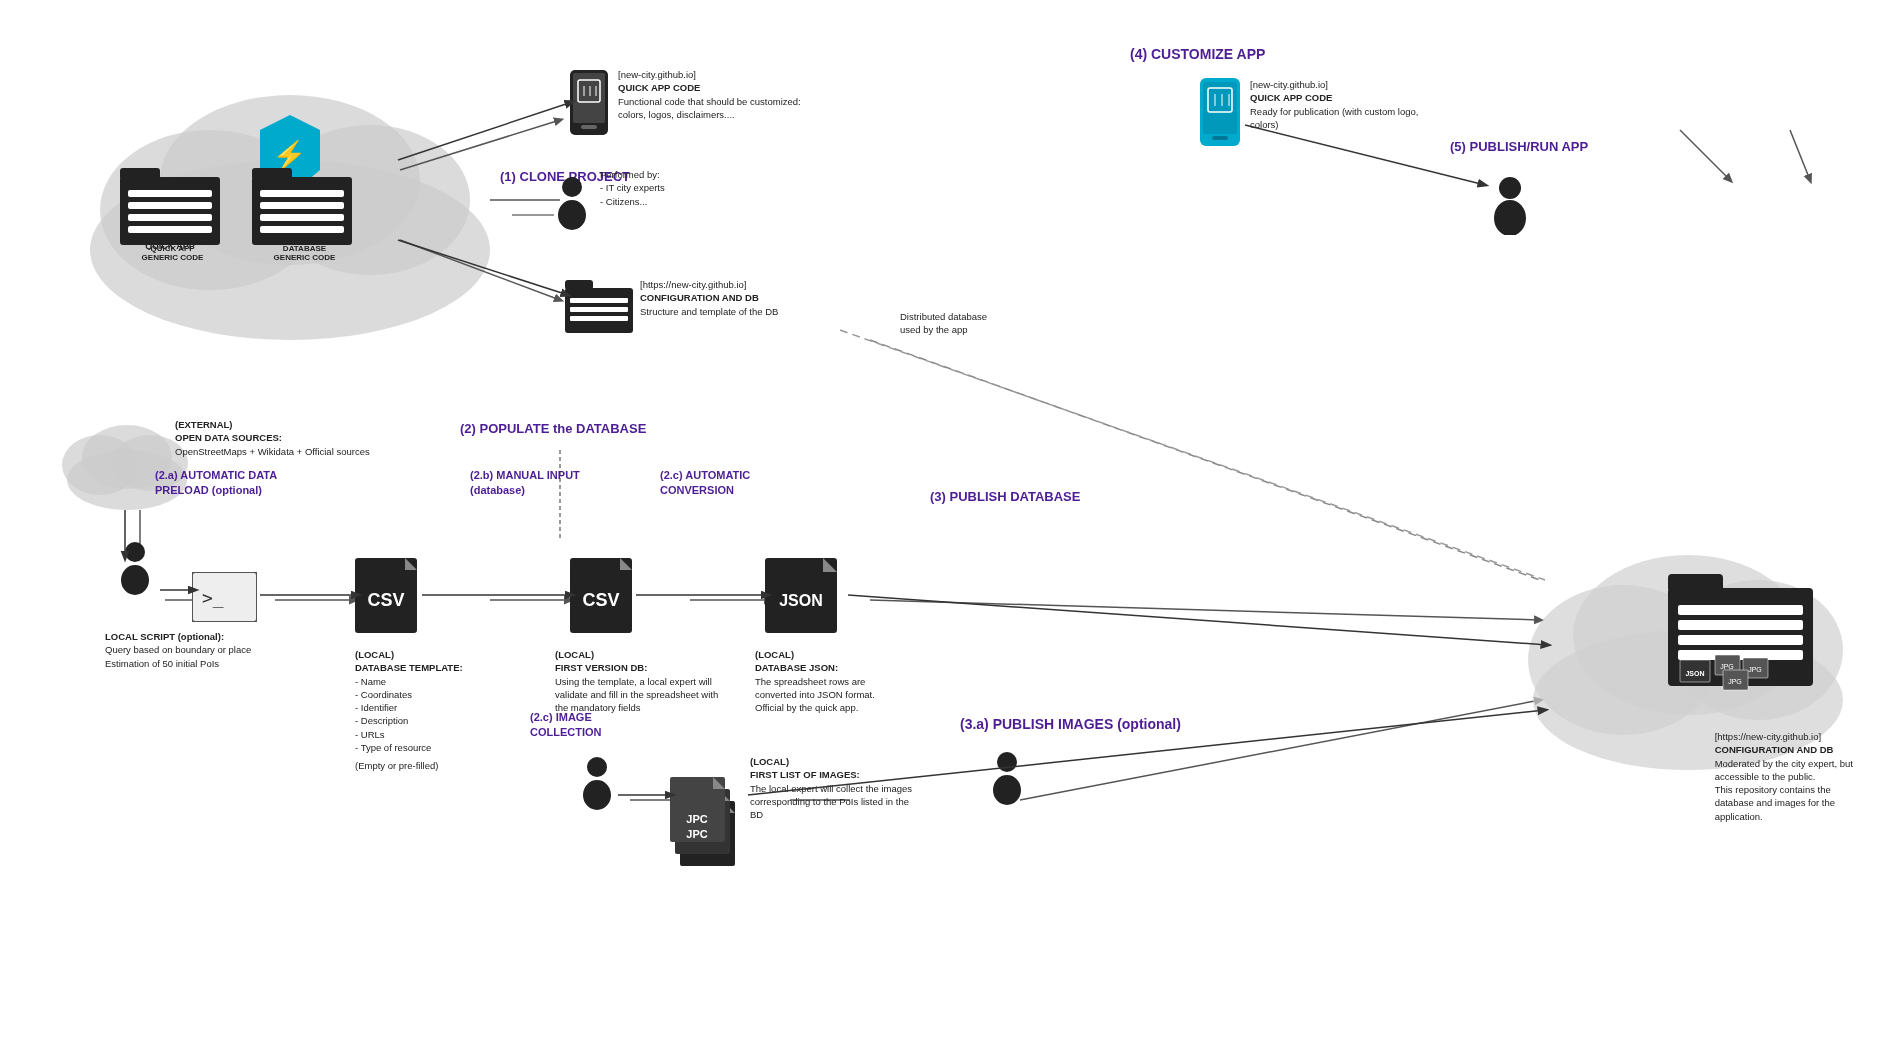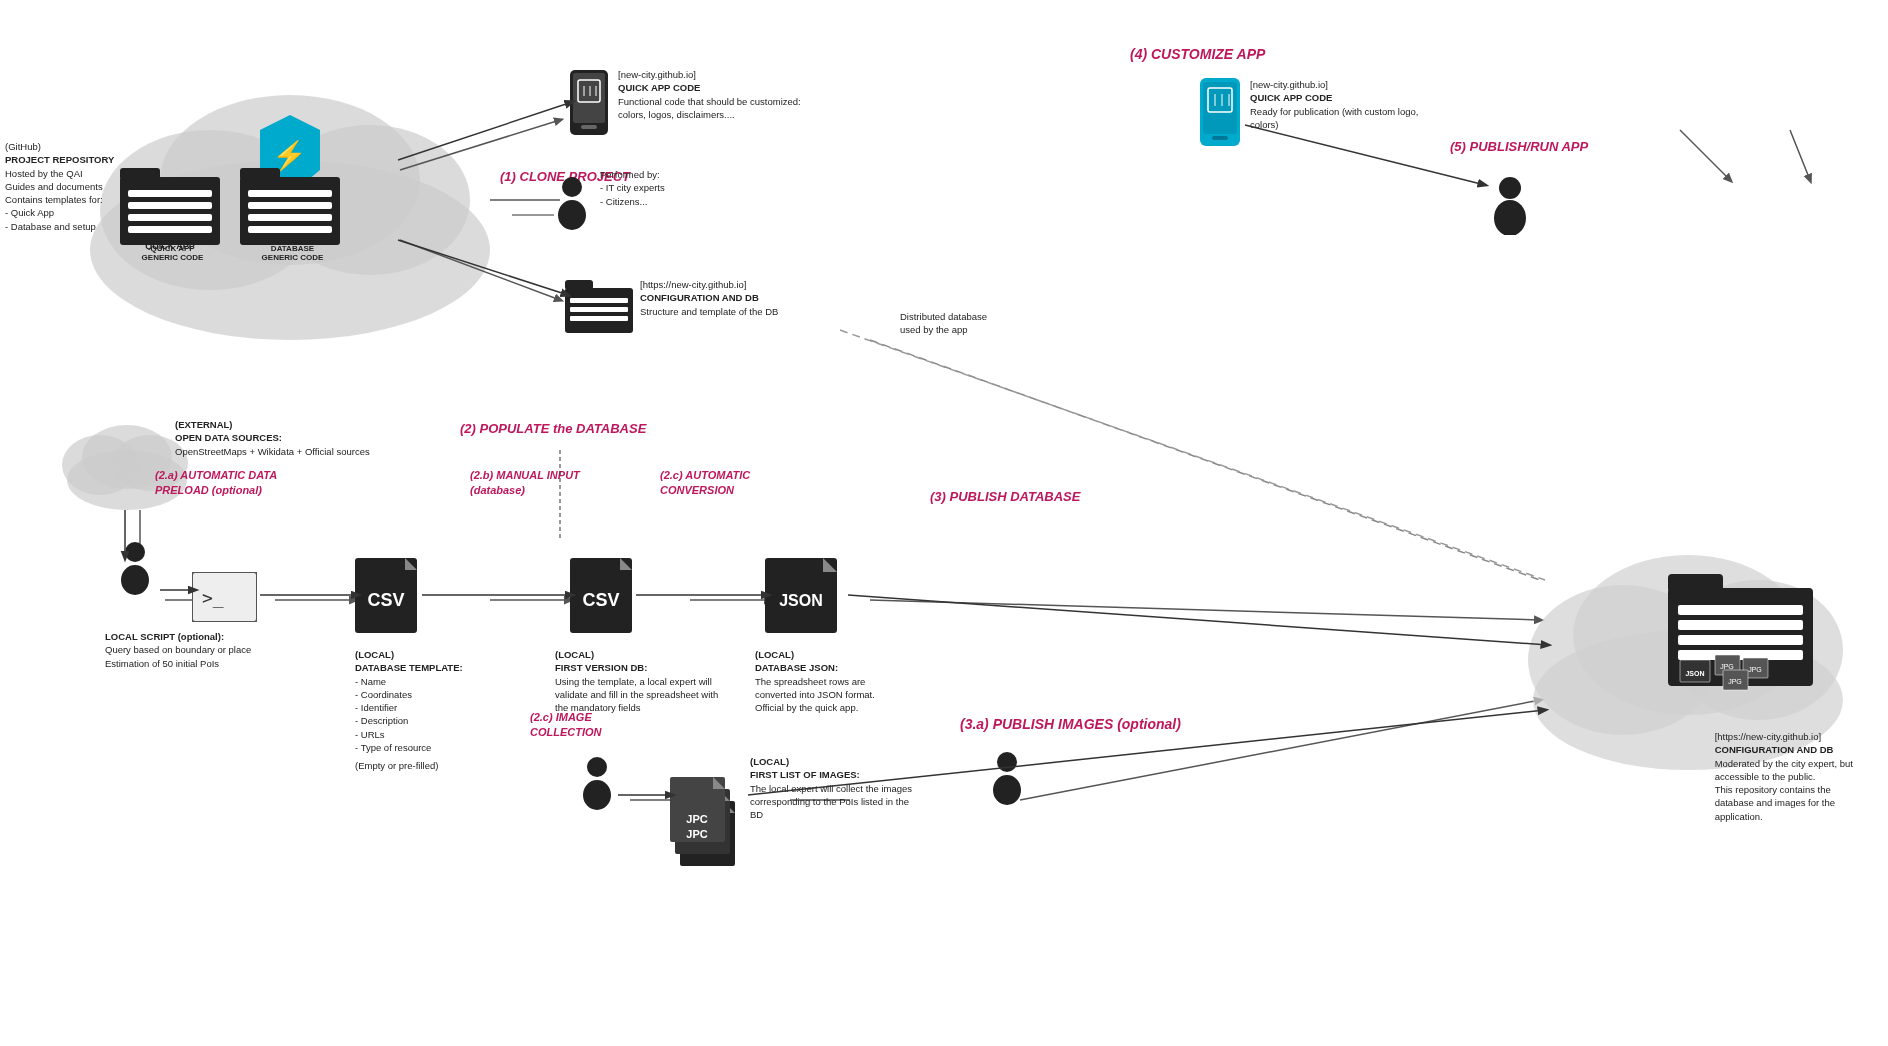--- a/index.html
+++ b/index.html
@@ -24,21 +24,21 @@
     svg.cloud-svg {
       position: absolute;
     }
 
     
     .text-block {
       position: absolute;
       line-height: 1.4;
     }
 
-    .cyan { color: #be185d; font-weight: bold; font-style: italic; }
+    .cyan { color: #4c1d95; font-weight: bold; }
     .bold { font-weight: bold; }
     .smaller { font-size: 9.5px; }
 
     
     .arrow-svg {
       position: absolute;
       pointer-events: none;
       overflow: visible;
     }
   </style>
@@ -68,42 +68,33 @@
       <rect x="8" y="37" width="84" height="7" rx="2" fill="#fff"></rect>
       <rect x="8" y="49" width="84" height="7" rx="2" fill="#fff"></rect>
       <rect x="8" y="61" width="84" height="7" rx="2" fill="#fff"></rect>
 
       <text x="50" y="84" text-anchor="middle" font-size="9" font-weight="bold" fill="#222">QUICK APP</text>
     </svg>
     <div style="text-align:center;font-size:8px;font-weight:bold;margin-top:-8px;">QUICK APP</div>
     <div style="text-align:center;font-size:8px;font-weight:bold;">GENERIC CODE</div>
   </div>
 
-  <div style="position:absolute;top:165px;left:240px;">
+  <div style="position:absolute;top:165px;left:252px;">
     <svg width="105" height="85">
       <rect x="0" y="12" width="100" height="68" rx="3" fill="#222"></rect>
       <rect x="0" y="3" width="40" height="12" rx="3" fill="#222"></rect>
       <rect x="8" y="25" width="84" height="7" rx="2" fill="#fff"></rect>
       <rect x="8" y="37" width="84" height="7" rx="2" fill="#fff"></rect>
       <rect x="8" y="49" width="84" height="7" rx="2" fill="#fff"></rect>
       <rect x="8" y="61" width="84" height="7" rx="2" fill="#fff"></rect>
     </svg>
     <div style="text-align:center;font-size:8px;font-weight:bold;margin-top:-8px;">DATABASE</div>
     <div style="text-align:center;font-size:8px;font-weight:bold;">GENERIC CODE</div>
   </div>
 
-  <div class="text-block" style="top:140px;left:5px;max-width:130px;">
-    <div class="smaller">(GitHub)</div>
-    <div class="bold smaller">PROJECT REPOSITORY</div>
-    <div class="smaller">Hosted by the QAI</div>
-    <div class="smaller">Guides and documents</div>
-    <div class="smaller">Contains templates for:</div>
-    <div class="smaller">- Quick App</div>
-    <div class="smaller">- Database and setup</div>
-  </div>
 
   <div class="text-block" style="top:168px;left:500px;">
     <span class="cyan" style="font-size:13px;">(1) CLONE PROJECT</span>
   </div>
 
   <svg class="arrow-svg" style="top:0;left:0;width:1888px;height:1046px;">
 
     <line x1="400" y1="170" x2="560" y2="120" stroke="#555" stroke-width="1.5" marker-end="url(#arr)"></line>
 
     <line x1="400" y1="240" x2="560" y2="300" stroke="#555" stroke-width="1.5" marker-end="url(#arr)"></line>

